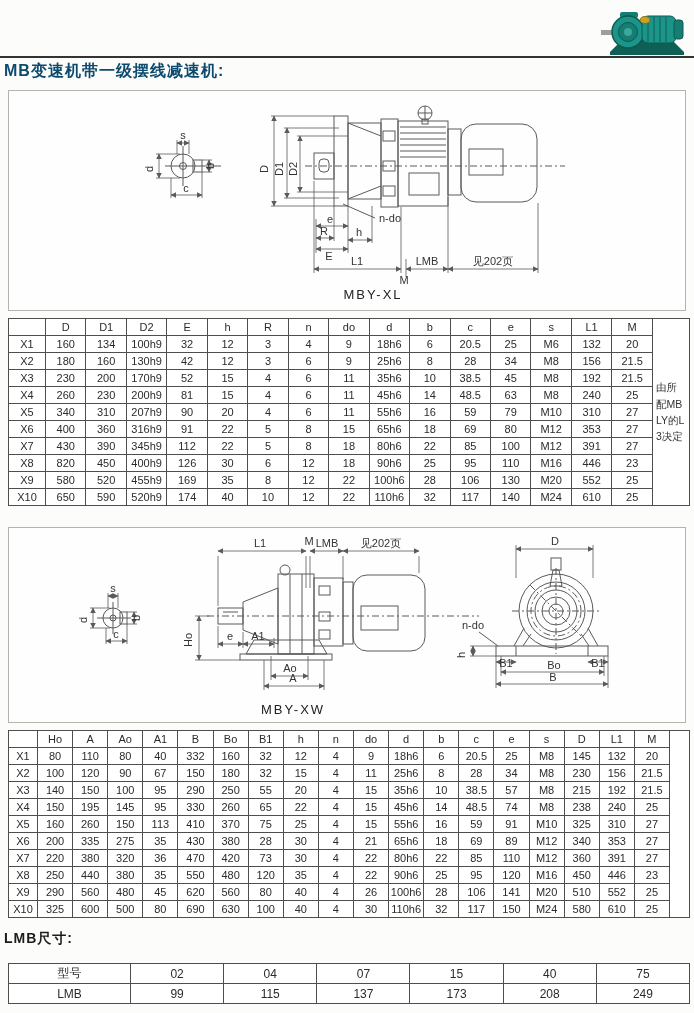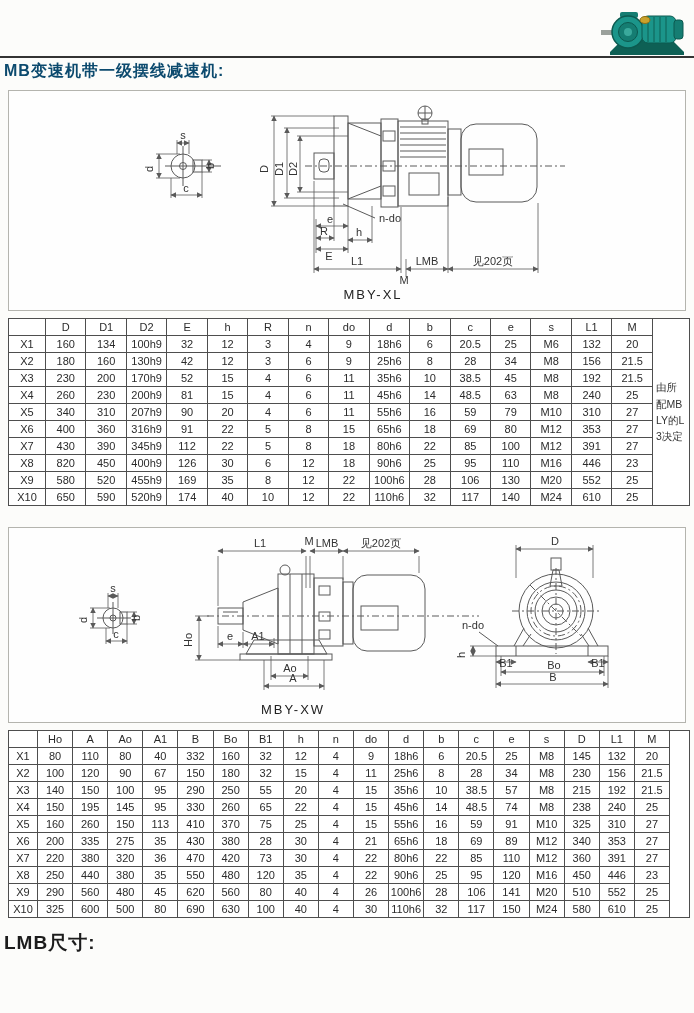--- a/index.html
+++ b/index.html
@@ -6,21 +6,21 @@
   html,body { width:694px; }
   body {
     height:1013px; position:relative;
     background:#fcfcfa; color:#222;
     font-family:"Liberation Sans", sans-serif;
   }
   .page { position:absolute; inset:0; overflow:hidden; }
   .top-rule { position:absolute; left:0; top:56px; width:694px; height:2px; background:#333; }
   .logo { position:absolute; top:6px; right:4px; width:90px; height:52px; }
   .page-title { position:absolute; left:4px; top:61px; font-size:16px; font-weight:bold; letter-spacing:1px; color:#0c4a6e; }
-  .lmb-title { position:absolute; left:4px; top:930px; font-size:19px; font-weight:bold; letter-spacing:1px; color:#1c1c1c; }
+  .lmb-title { position:absolute; left:4px; top:930px; font-size:14px; font-weight:bold; letter-spacing:1px; color:#1c1c1c; }
   .panel { position:absolute; left:8px; width:678px; background:#fefefe; border:1px solid #b4b4ae; }
   #panel1 { top:90px; height:221px; }
   #panel2 { top:527px; height:196px; }
   table.dims {
     position:absolute; left:8px; width:682px; border-collapse:collapse; table-layout:fixed;
     font-size:11px; text-align:center; background:#fff; color:#2b2b2b;
   }
   #table1 { top:318px; }
   #table2 { top:730px; }
   #lmbtable { top:963px; font-size:12px; }
@@ -753,14 +753,36 @@
           <td>150</td>
           <td>M24</td>
           <td>580</td>
           <td>610</td>
           <td>25</td>
         </tr>
       </tbody>
     </table>
 
   <div class="lmb-title">LMB尺寸:</div>
+  <table class="dims" id="lmbtable">
+      <tbody>
+        <tr>
+          <td class="c0">型号</td>
+          <td>02</td>
+          <td>04</td>
+          <td>07</td>
+          <td>15</td>
+          <td>40</td>
+          <td>75</td>
+        </tr>
+        <tr>
+          <td class="c0">LMB</td>
+          <td>99</td>
+          <td>115</td>
+          <td>137</td>
+          <td>173</td>
+          <td>208</td>
+          <td>249</td>
+        </tr>
+      </tbody>
+    </table>
 
 </div>
 
 </body></html>

